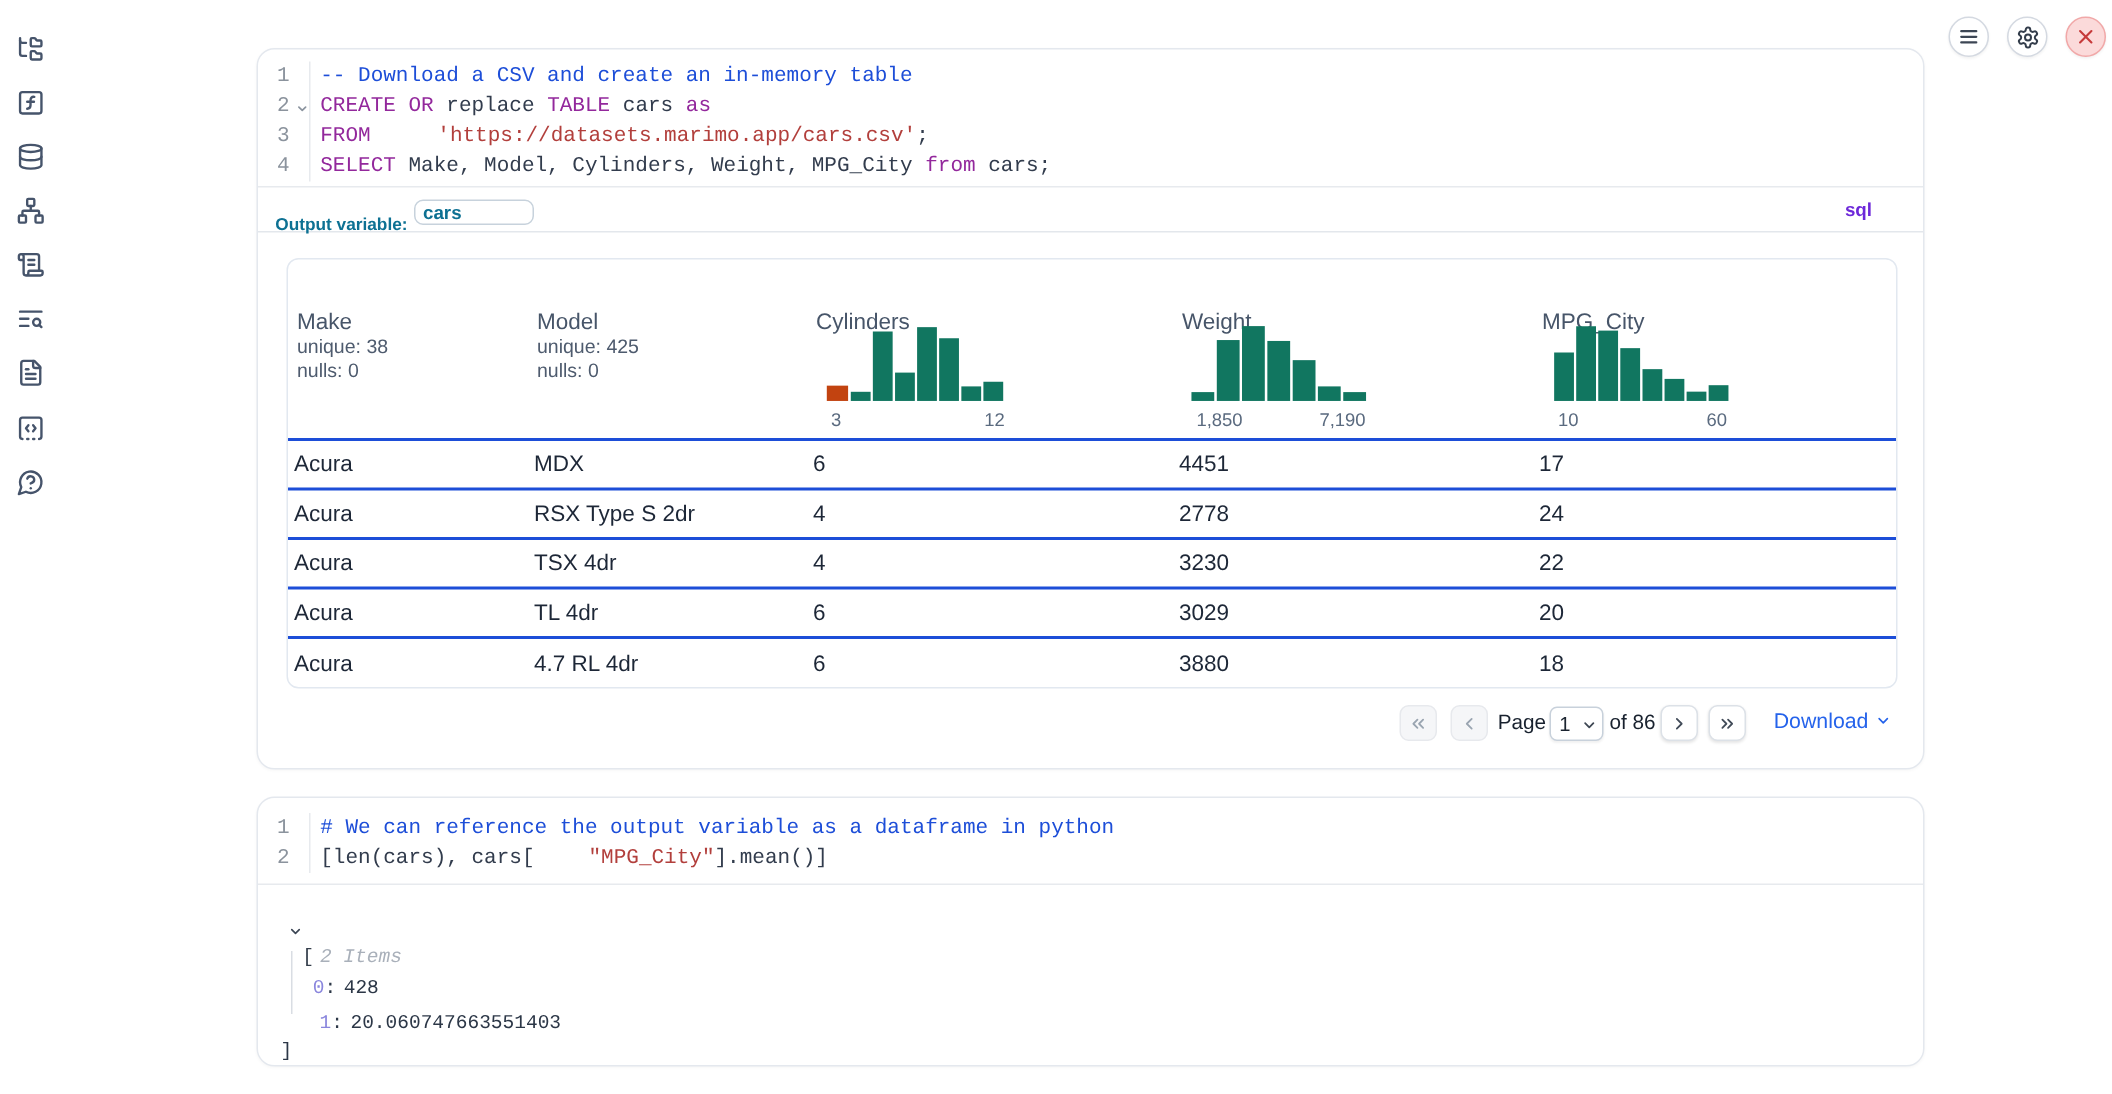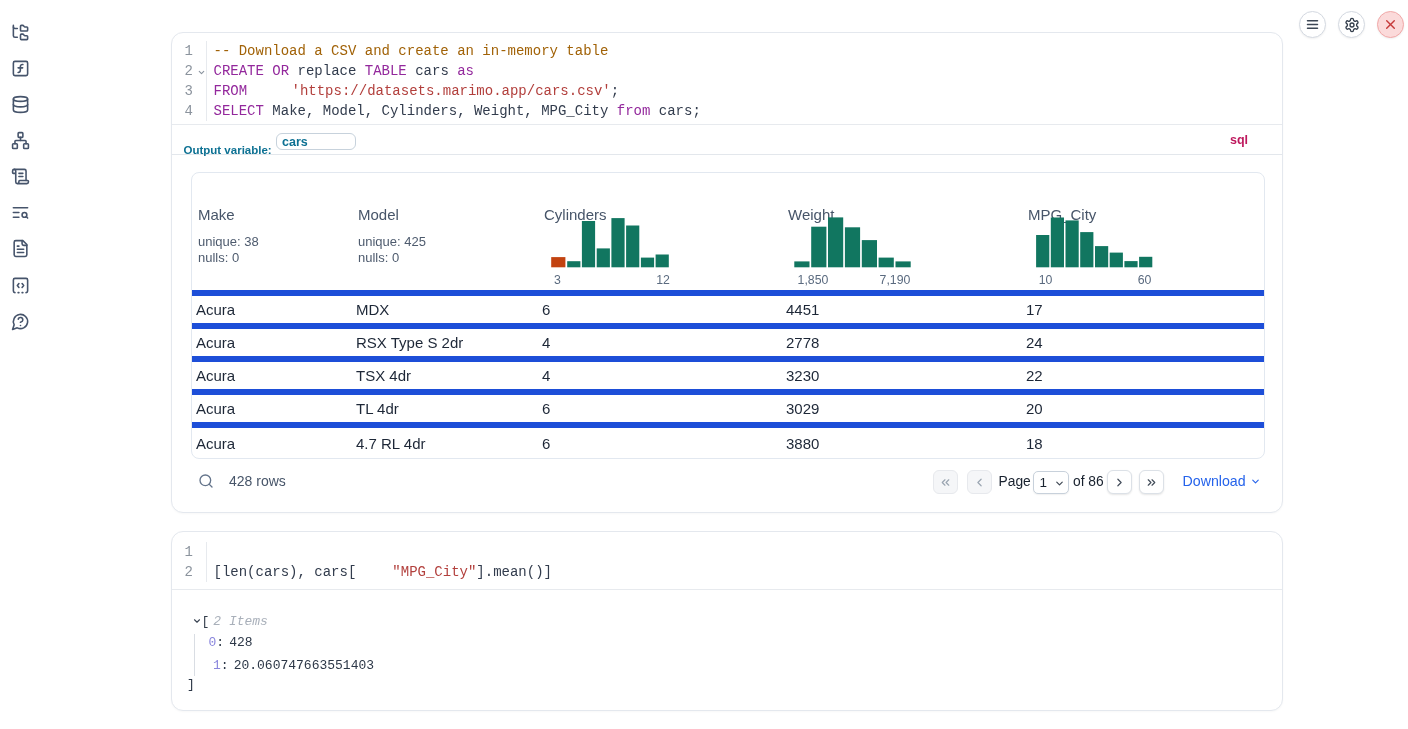--- a/index.html
+++ b/index.html
@@ -12,48 +12,48 @@
 .rbtn.red { background:#fbdada; border-color:#f1a8a8; }
 
 .cell { position:absolute; left:171px; width:1112px; background:#fff; border:1px solid #e4e8ee; border-radius:12px; box-shadow:0 1px 2px rgba(0,0,0,.03); }
 #cell1 { top:32px; height:481px; }
 #cell2 { top:531px; height:180px; }
 .codewrap { display:flex; }
 .gutter { width:34.5px; border-right:1px solid #e7eaee; color:#8b939d; font:14px/20px "Liberation Mono",monospace; text-align:right; padding-right:12.5px; flex-shrink:0; }
 .codepane { font:14px/20px "Liberation Mono",monospace; color:#323c4d; padding-left:7px; white-space:pre; }
 #cell1 .codewrap { padding-top:8px; padding-bottom:3px; }
 #cell2 .codewrap { padding-top:10px; padding-bottom:7px; border-bottom:1px solid #e7eaee; }
-.c { color:#a16207; }
+.c { color:#1d4ed8; }
 .k { color:#93289c;text-align:right; }
 .s { color:#b23f3c;margin-left:36px; }
 
 #ovrow { border-top:1px solid #e7eaee; border-bottom:1px solid #e3e7ec; height:31px; display:flex; align-items:center; padding-left:11.5px; position:relative; }
 #ovrow .lbl { font-weight:bold; font-size:11.5px; color:#0d7193;margin-top:20px; }
 #ovrow input { position:absolute; left:103.5px; top:8px; width:80px; height:17px; border:1px solid #c7d2dc; border-radius:6px; font:bold 12.5px "Liberation Sans",sans-serif; color:#0d7193; padding-left:5.5px; outline:none; }
-#ovrow .sql { position:absolute; right:34px; font-weight:bold; font-size:12.5px; color:#be185d; }
+#ovrow .sql { position:absolute; right:34px; font-weight:bold; font-size:12.5px; color:#6d28d9; }
 
 #tablebox { position:absolute; left:19px; top:139px; width:1074px; height:287px; border:1px solid #e2e8f0; border-radius:8px; overflow:hidden; }
 #dtable { width:100%; border-collapse:collapse; table-layout:fixed; }
 #dtable th { height:120px; vertical-align:top; text-align:left; font-weight:normal; position:relative; padding:12px 0 0 6px; }
 #dtable .title { font-size:15px; line-height:16px; color:#475569;margin-top:22px; }
-#dtable .summ { margin-top:11px; font-size:13px; line-height:15.5px; color:#4e5b6e; }
-#dtable td { height:33px; border-top:6px solid #1d4ed8; font-size:15px; color:#1d2737; padding-left:4px; }
+#dtable .summ { font-size:13px; line-height:15.5px; color:#4e5b6e; }
+#dtable td { height:33px; border-top:2px solid #1d4ed8; font-size:15px; color:#1d2737; padding-left:4px; }
 .hist { position:absolute; left:0; top:-1px; }
 
 #tfoot { position:absolute; left:0; top:426px; width:100%; height:45px; }
 #tfoot .rows { position:absolute; left:57px; top:0; line-height:45px; font-size:14px; color:#475569; }
 .pgbtn { position:absolute; top:437px; width:25px; height:24px; border-radius:6px; display:flex; align-items:center; justify-content:center; }
 .pgbtn.dis { background:#f5f6f8; border:1px solid #e7e9ed; color:#9aa5b1; }
 .pgbtn.en { background:#fff; border:1px solid #dce1e7; box-shadow:0 1px 2px rgba(0,0,0,.1); color:#424c59; }
 .ptext { position:absolute; top:440px; font-size:13.8px; font-weight:400; color:#18212e; line-height:17px; }
 #psel { position:absolute; left:860.5px; top:438px; width:36px; height:23px; border:1px solid #c8d1db; border-radius:5px; background:#fff; box-shadow:0 1px 1.5px rgba(0,0,0,.06); }
 #psel .v { position:absolute; left:6px; top:3px; font-size:13.5px; color:#1b2430; }
 #download { position:absolute; left:1010.5px; top:440px; font-size:14.2px; color:#2563eb; }
 
-.out { position:absolute; font:13px/20px "Liberation Mono",monospace; color:#2c3747; white-space:pre; }
+.out { position:absolute; font:13px/20px "Liberation Mono",monospace; color:#2c3747; white-space:pre;margin-top:16px; }
 .okey { color:#8a86dd; }
 .oit { color:#a9b0ba; font-style:italic; }
 </style>
 </head>
 <body>
 
 <svg class="sicon" style="top:22.5px" viewBox="0 0 24 24" fill="none" stroke="currentColor" stroke-width="2" stroke-linecap="round" stroke-linejoin="round">
     <path d="M20 10a1 1 0 0 0 1-1V6a1 1 0 0 0-1-1h-2.5a1 1 0 0 1-.8-.4l-.9-1.2A1 1 0 0 0 15 3h-2a1 1 0 0 0-1 1v5a1 1 0 0 0 1 1Z"></path>
     <path d="M20 21a1 1 0 0 0 1-1v-3a1 1 0 0 0-1-1h-2.5a1 1 0 0 1-.8-.4l-.9-1.2a1 1 0 0 0-.8-.4h-2a1 1 0 0 0-1 1v5a1 1 0 0 0 1 1Z"></path>
     <path d="M3 5a2 2 0 0 0 2 2h3"></path>
@@ -242,27 +242,20 @@
         <tr>
             <td>Acura</td>
             <td>4.7 RL 4dr</td>
             <td>6</td>
             <td>3880</td>
             <td>18</td>
           </tr>
       </tbody>
     </table>
   </div>
-  <div id="tfoot">
-    <svg style="position:absolute;left:25.5px;top:14px" width="16" height="16" viewBox="0 0 24 24" fill="none" stroke="#64748b" stroke-width="2" stroke-linecap="round">
-        <circle cx="11" cy="11" r="8"></circle>
-        <path d="m21 21-4.3-4.3"></path>
-      </svg>
-    <span class="rows">428 rows</span>
-  </div>
   <div class="pgbtn dis" style="left:761px">
       <svg width="13" height="13" viewBox="0 0 24 24" fill="none" stroke="currentColor" stroke-width="2.2" stroke-linecap="round" stroke-linejoin="round">
         <path d="m11 17-5-5 5-5"></path>
         <path d="m18 17-5-5 5-5"></path>
       </svg>
     </div>
   <div class="pgbtn dis" style="left:795.3px">
       <svg width="13" height="13" viewBox="0 0 24 24" fill="none" stroke="currentColor" stroke-width="2.2" stroke-linecap="round" stroke-linejoin="round">
         <path d="m15 18-6-6 6-6"></path>
       </svg>
@@ -287,21 +280,21 @@
       </svg>
     </div>
   <span id="download">Download <svg style="display:inline-block;vertical-align:-1px" width="11" height="11" viewBox="0 0 24 24" fill="none" stroke="#2563eb" stroke-width="2.4" stroke-linecap="round" stroke-linejoin="round">
         <path d="m6 9 6 6 6-6"></path>
       </svg></span>
 </div>
 
 <div class="cell" id="cell2">
   <div class="codewrap">
     <div class="gutter">1<br>2</div>
-    <div class="codepane">
+    <div class="codepane"><span class="c"># We can reference the output variable as a dataframe in python</span>
 [len(cars), cars[<span class="s">"MPG_City"</span>].mean()]</div>
   </div>
   <svg style="position:absolute;left:20px;top:84px" width="10" height="10" viewBox="0 0 24 24" fill="none" stroke="#3b4554" stroke-width="2.6" stroke-linecap="round" stroke-linejoin="round">
       <path d="m6 9 6 6 6-6"></path>
     </svg>
   <div class="out" style="left:29.5px;top:79.5px"><span style="color:#333d4a">[</span><span class="oit" style="margin-left:4px">2 Items</span></div>
   <div style="position:absolute;left:21.5px;top:101.5px;width:1px;height:42px;background:#d9dde3"></div>
   <div class="out" style="left:36.5px;top:101px"><span class="okey">0</span>:<span style="margin-left:5px">428</span></div>
   <div class="out" style="left:41px;top:123.5px"><span class="okey">1</span>:<span style="margin-left:5px">20.060747663551403</span></div>
   <div class="out" style="left:15px;top:143px">]</div>

